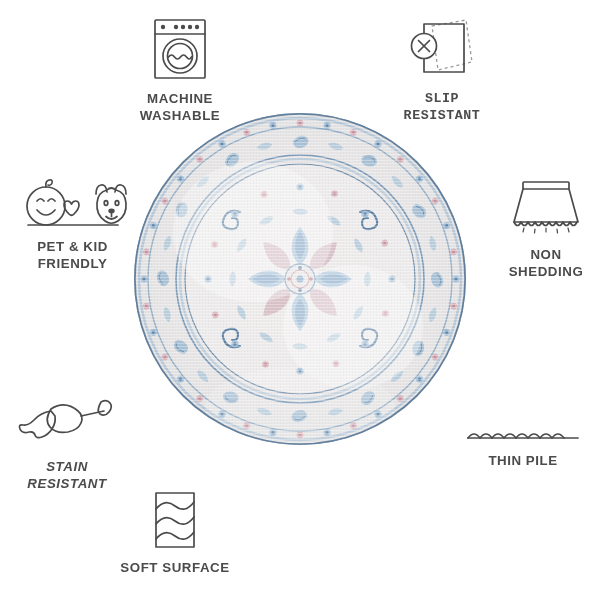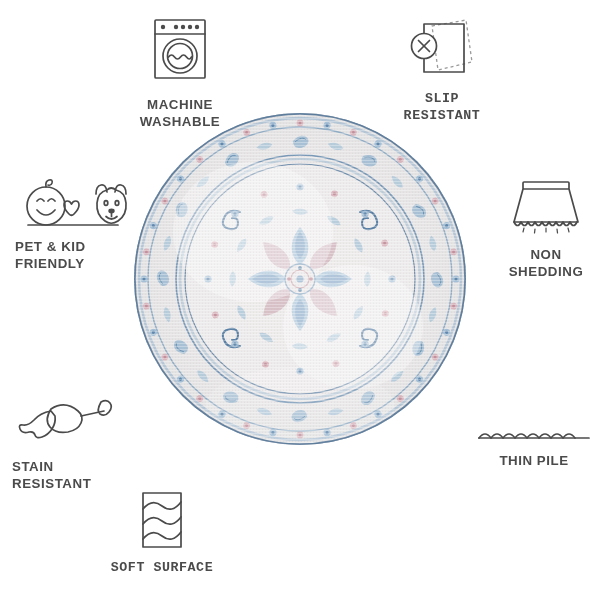--- a/index.html
+++ b/index.html
@@ -43,30 +43,30 @@
     color: #4b4b4b;
     font-size: 13.3px;
     font-weight: 700;
     letter-spacing: 0.55px;
     line-height: 1.25;
     text-align: center;
     text-transform: uppercase;
     white-space: pre-line;
   }
   .feature.align-right { align-items: flex-end; }
-  .feature.align-right .label { text-align: left; }
+  .feature.align-right .label { text-align: center; }
 
   
-  .f-machine-washable { left: 115px; top: 16px;  width: 130px; gap: 6px; }
+  .f-machine-washable { left: 115px; top: 16px;  width: 130px; }
   .f-slip-resistant   { left: 372px; top: 16px;  width: 140px; font-family: Liberation Mono, monospace; }
   .f-pet-kid          { left: 2px;   top: 176px; width: 128px; }
   .f-non-shedding     { left: 494px; top: 176px; width: 104px; }
-  .f-stain-resistant  { left: 2px;   top: 394px; width: 120px; }
-  .f-thin-pile        { left: 470px; top: 424px; width: 128px; }
-  .f-soft-surface     { left: 92px; top: 489px; width: 140px; font-family: Liberation Mono, monospace; }
+  .f-stain-resistant  { left: 2px;   top: 394px; width: 120px; font-style: italic; }
+  .f-thin-pile        { left: 459px; top: 424px; width: 128px; }
+  .f-soft-surface     { left: 105px; top: 489px; width: 140px; }
   .f-durable          { left: 375px; top: 489px; width: 140px; }
 
   .f-pet-kid .label      { text-align: right; width: 115px; }
   .f-stain-resistant .label { text-align: right; width: 110px; }
 
   svg { overflow: visible; }
   .ln {
     fill: none;
     stroke: #4b4b4b;
     stroke-width: 1.7;

